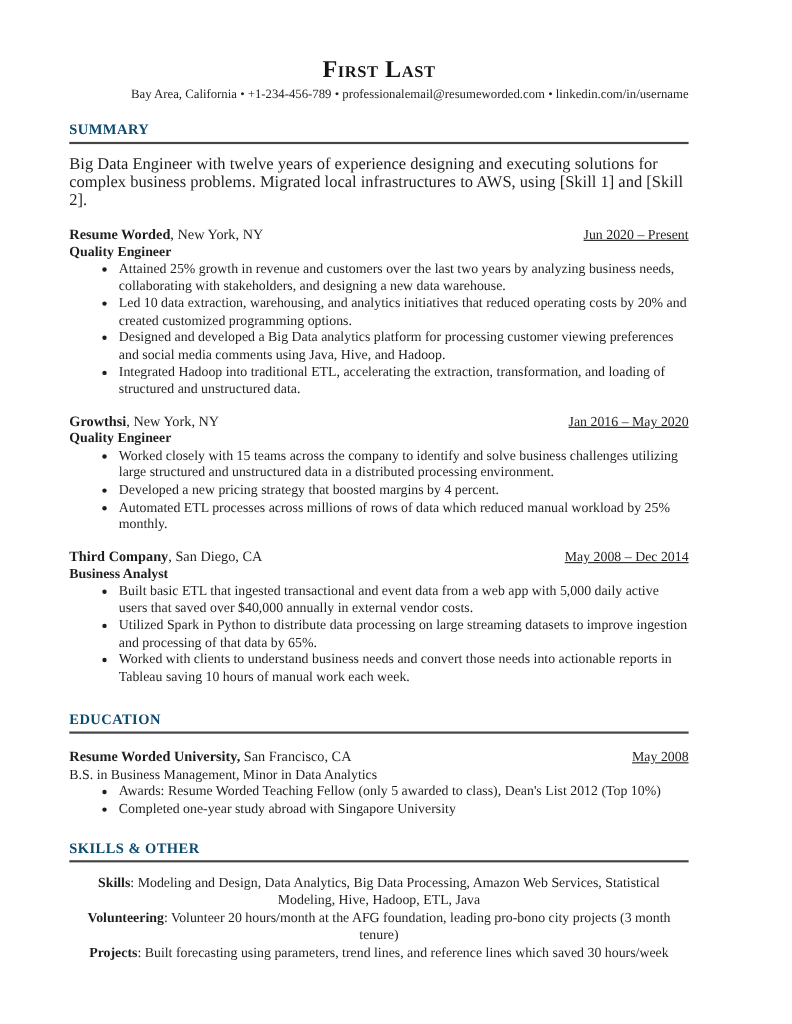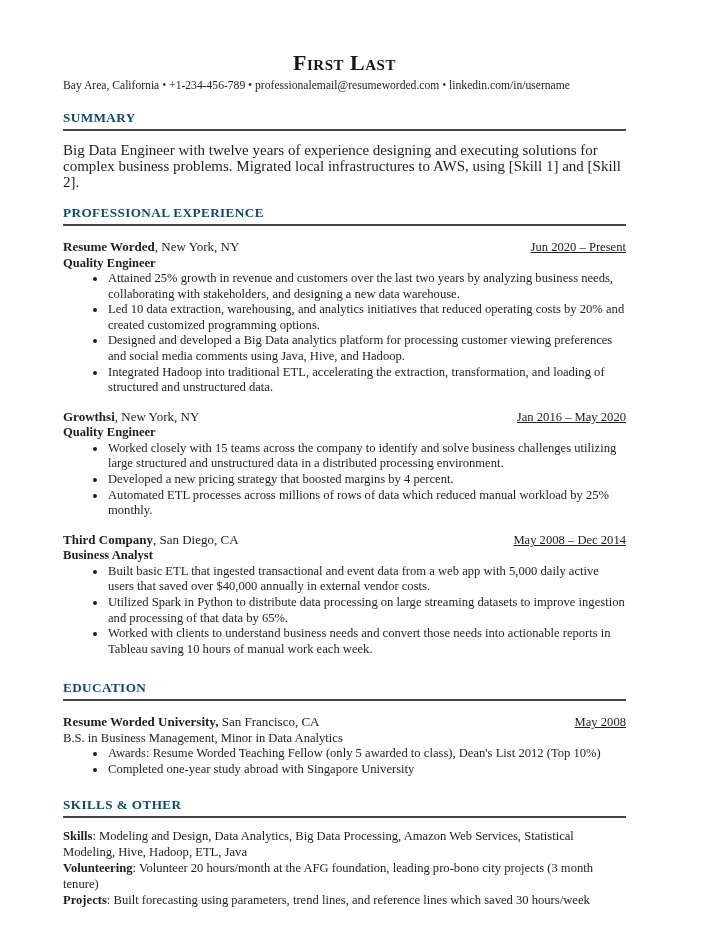--- a/index.html
+++ b/index.html
@@ -27,21 +27,21 @@
     text-align: center;
     font-size: 22px;
     font-weight: bold;
     font-variant: small-caps;
     letter-spacing: 0.5px;
     line-height: 26px;
     color: #161616;
   }
   .contact {
     margin-top: 3px;
-    text-align: left;
+    text-align: right;
     font-size: 11.6px;
     line-height: 14px;
     color: #222;
   }
   
   .sec-title {
     margin: 0;
     font-size: 13.2px;
     font-weight: bold;
     letter-spacing: 0.4px;
@@ -95,39 +95,39 @@
   .edu-degree {
     font-size: 12.6px;
     line-height: 15.5px;
   }
   
   .skills-block { margin-top: 10px; }
   .skill-line {
     margin: 0;
     font-size: 12.6px;
     line-height: 16px;
+    text-align: center;
   }
 </style>
 </head>
 <body>
 
 <div class="page">
 
   <header>
     <h1 class="name">First Last</h1>
     <div class="contact">Bay Area, California • +1-234-456-789 • professionalemail@resumeworded.com • linkedin.com/in/username</div>
   </header>
 
   <section class="sec-summary">
     <h2 class="sec-title">SUMMARY</h2>
     <p class="summary-text">Big Data Engineer with twelve years of experience designing and executing solutions for complex business problems. Migrated local infrastructures to AWS, using [Skill 1] and [Skill 2].</p>
   </section>
 
   <section class="sec-exp">
-    <h2 class="sec-title">PROFESSIONAL EXPERIENCE</h2>
 
     <div class="job">
       <div class="job-head">
         <div><span class="bold">Resume Worded</span><span>, New York, NY</span></div>
         <div class="job-date">Jun 2020 – Present</div>
       </div>
       <div class="job-role">Quality Engineer</div>
       <ul class="bullets">
         <li>Attained 25% growth in revenue and customers over the last two years by analyzing business needs, collaborating with stakeholders, and designing a new data warehouse.</li>
         <li>Led 10 data extraction, warehousing, and analytics initiatives that reduced operating costs by 20% and created customized programming options.</li>

